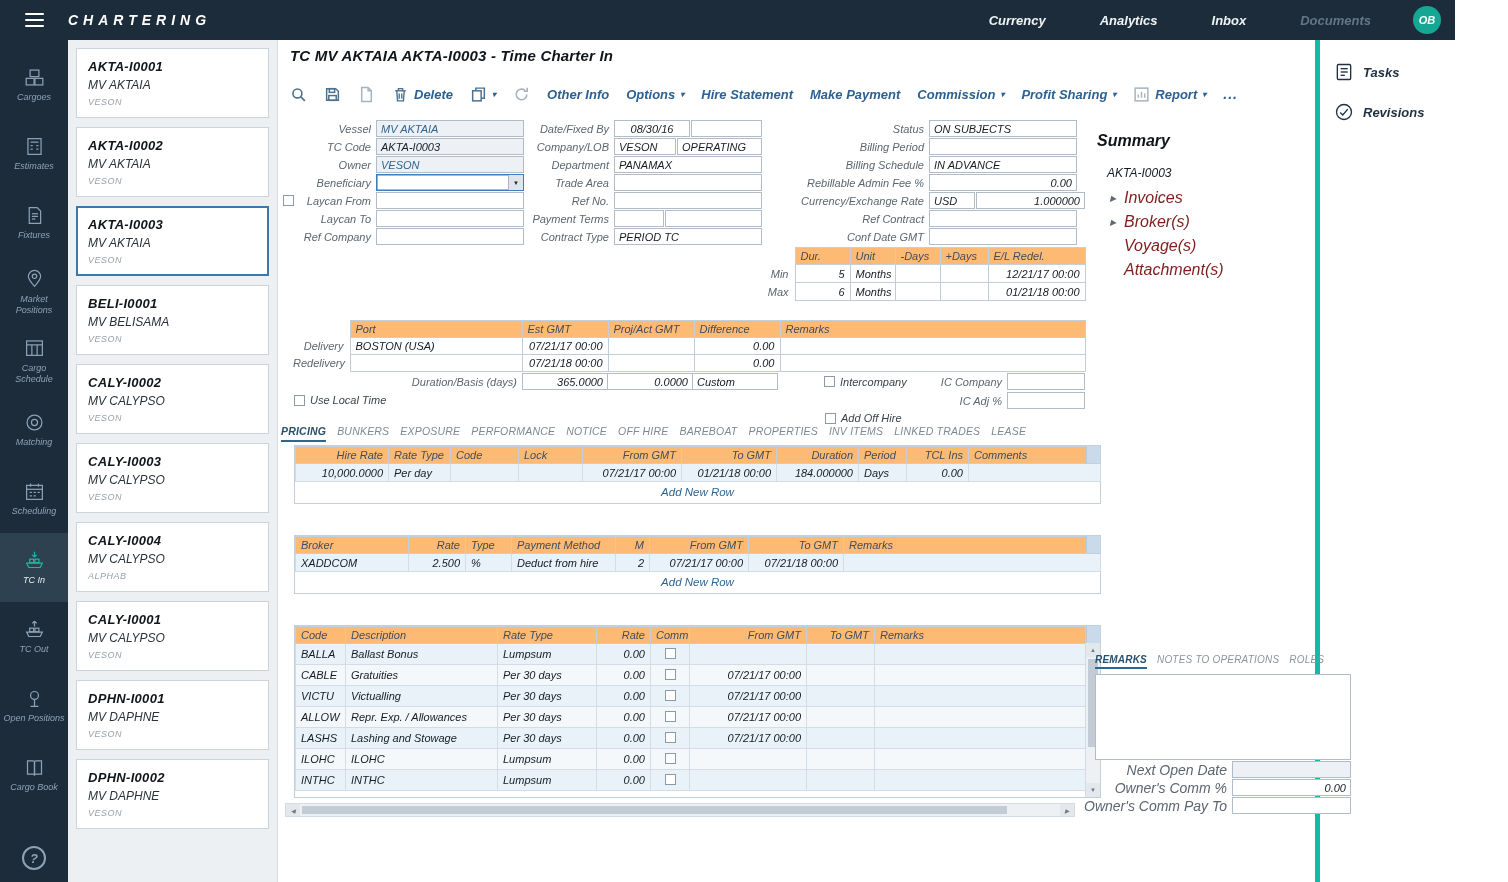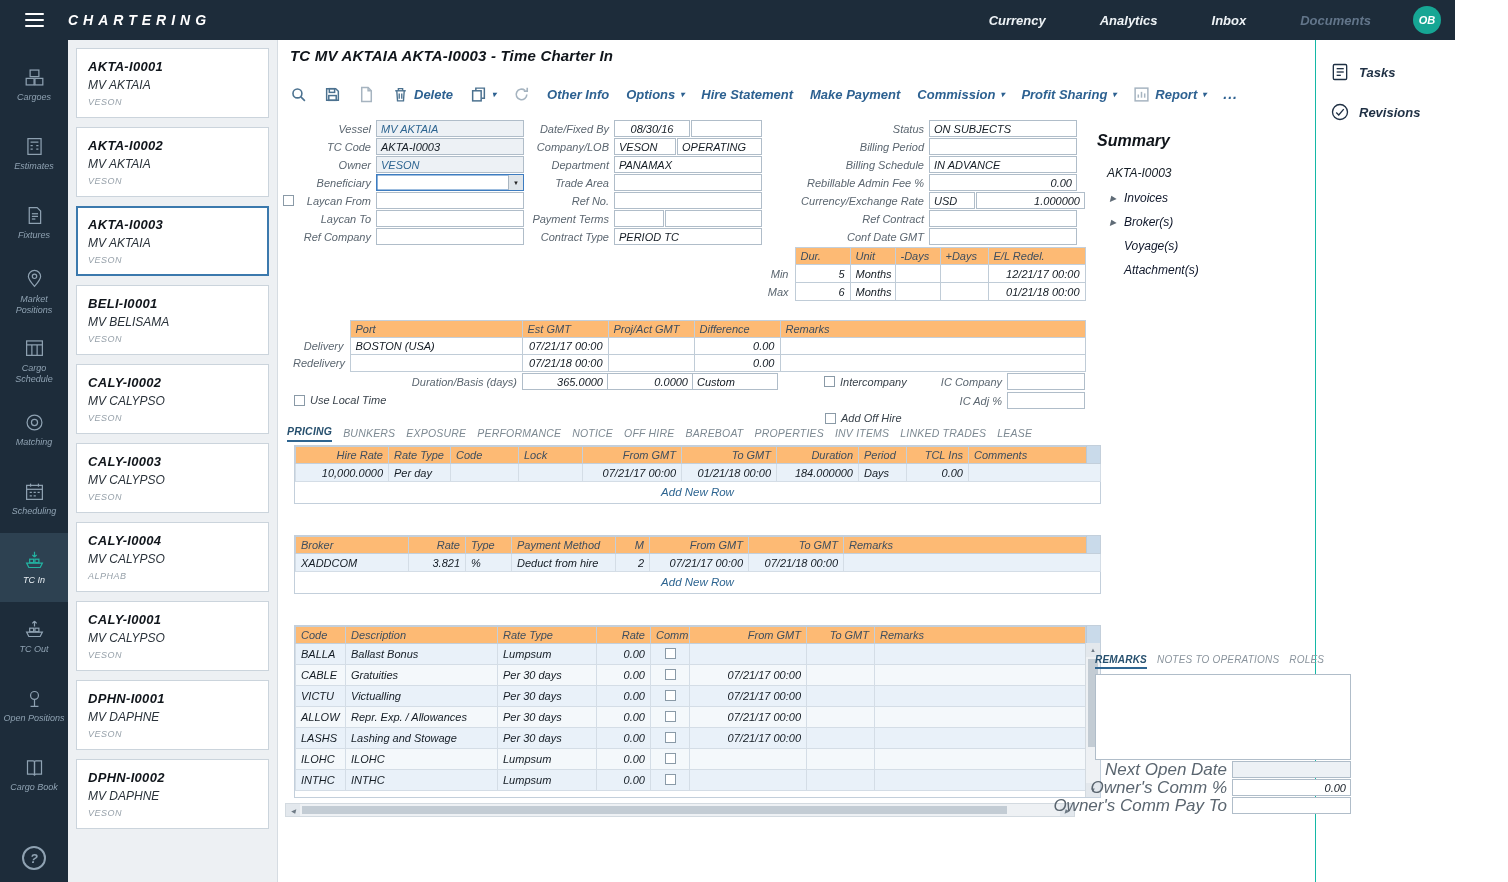--- a/index.html
+++ b/index.html
@@ -86,21 +86,21 @@
   .durrow { position:absolute; left:10px; top:333px; width:797px; display:flex; align-items:center; }
   .dlabel { width:234px; text-align:right; padding-right:5px; font-size:11px; color:#5b6670; }
   .durrow .field + .field { margin-left:-1px; }
   .ic-cb { margin-left:46px; }
   .iclabel { margin-left:auto; text-align:right; padding-right:5px; font-size:11px; color:#5b6670; }
   .icadjrow { position:absolute; left:10px; top:352px; width:797px; display:flex; justify-content:flex-end; align-items:center; height:17px; }
   .icadjrow .iclabel { margin-left:0; }
   .ult { position:absolute; left:16px; top:354px; display:flex; align-items:center; }
   .aoh { position:absolute; left:547px; top:372px; display:flex; align-items:center; }
 
-  .tabs { position:absolute; left:9px; top:385px; display:flex; gap:11px;align-items:flex-end; }
+  .tabs { position:absolute; left:3px; top:385px; display:flex; gap:11px; }
   .tab { font-size:10.5px; color:#7d8992; letter-spacing:0.2px; padding-bottom:3px; cursor:pointer; white-space:nowrap; }
   .tab.active { color:#27506e; font-weight:600; border-bottom:2px solid #2e6591; }
 
   .group { position:absolute; left:16px; border:1px solid #c3cfdb; background:#fff; }
   .pricing-group { top:405px; width:807px; }
   .broker-group { top:495px; width:807px; }
   .misc-group { top:585px; width:807px; height:173px; }
   .hdr-spacer { position:absolute; top:0; right:0; width:14px; height:17px; background:#c9daea; border-left:1px solid #b9c9d9; }
   .tp, .tb2 { width:805px; }
   .tm { width:790px; }
@@ -122,32 +122,32 @@
   .htrack { flex:1; position:relative; height:100%; }
   .hthumb { position:absolute; left:2px; top:2px; bottom:2px; width:705px; background:#c3ccd4; cursor:pointer; }
 
   .summary { position:absolute; left:819px; top:92px; width:265px; }
   .sum-title { font-size:16px; font-weight:700; color:#10151b; }
   .sum-code { margin:16px 0 6px 10px; font-size:12px; color:#141c24; }
   .sum-link { display:flex; align-items:center; height:24px; padding-left:13px; cursor:pointer; }
   .sum-link .arrow { display:none; width:14px; font-size:8px; color:#5f6b76; }
   .sum-link.has-arrow .arrow { display:inline-block; }
   .sum-link:not(.has-arrow) { padding-left:27px; }
-  .sum-label { font-size:12px; color:#0f172a; }
+  .sum-label { font-size:16px; color:#7f1d1d; }
 
   .notes { position:absolute; left:817px; top:614px; width:256px; }
   .ntabs { display:flex; gap:10px; }
   .ntab { font-size:10px; color:#8a949d; letter-spacing:0.2px; padding-bottom:2px; white-space:nowrap; cursor:pointer; }
   .ntab.active { color:#27506e; font-weight:700; border-bottom:2px solid #2e6591; }
   .nta { margin-top:5px; width:256px; height:86px; border:1px solid #b0bdc9; background:#fff; cursor:text; }
   .nrow { display:flex; align-items:center; height:17px; margin-top:1px; justify-content:flex-end; }
-  .nlabel { font-size:17px; color:#5b6670; text-align:right; padding-right:5px; flex:1; white-space:nowrap; }
+  .nlabel { font-size:14px; color:#5b6670; text-align:right; padding-right:5px; flex:1; white-space:nowrap; }
 
   
-  .right-panel { width:140px; border-left:1px solid #14b8a6; background:#fff; padding-top:12px; flex:none; }
+  .right-panel { width:140px; border-left:5px solid #14b8a6; background:#fff; padding-top:12px; flex:none; }
   .rp-item { display:flex; align-items:center; gap:9px; padding:10px 14px; cursor:pointer; }
   .rp-icon { color:#1f3044; display:flex; }
   .rp-label { font-size:13px; font-weight:700; color:#1f3044; }
 </style>
 </head>
 <body>
 
 <div class="app">
 
   <header class="topbar">
@@ -788,21 +788,21 @@
                 <th>M</th>
                 <th>From GMT</th>
                 <th>To GMT</th>
                 <th>Remarks</th>
               </tr>
             </thead>
           <tbody>
 
               <tr class="drow">
                 <td>XADDCOM</td>
-                <td class="r">3.821</td>
+                <td class="r">2.500</td>
                 <td>%</td>
                 <td>Deduct from hire</td>
                 <td class="r">2</td>
                 <td class="r">07/21/17 00:00</td>
                 <td class="r">07/21/18 00:00</td>
                 <td></td>
               </tr>
             </tbody>
         </table>
         <div class="hdr-spacer"></div>

